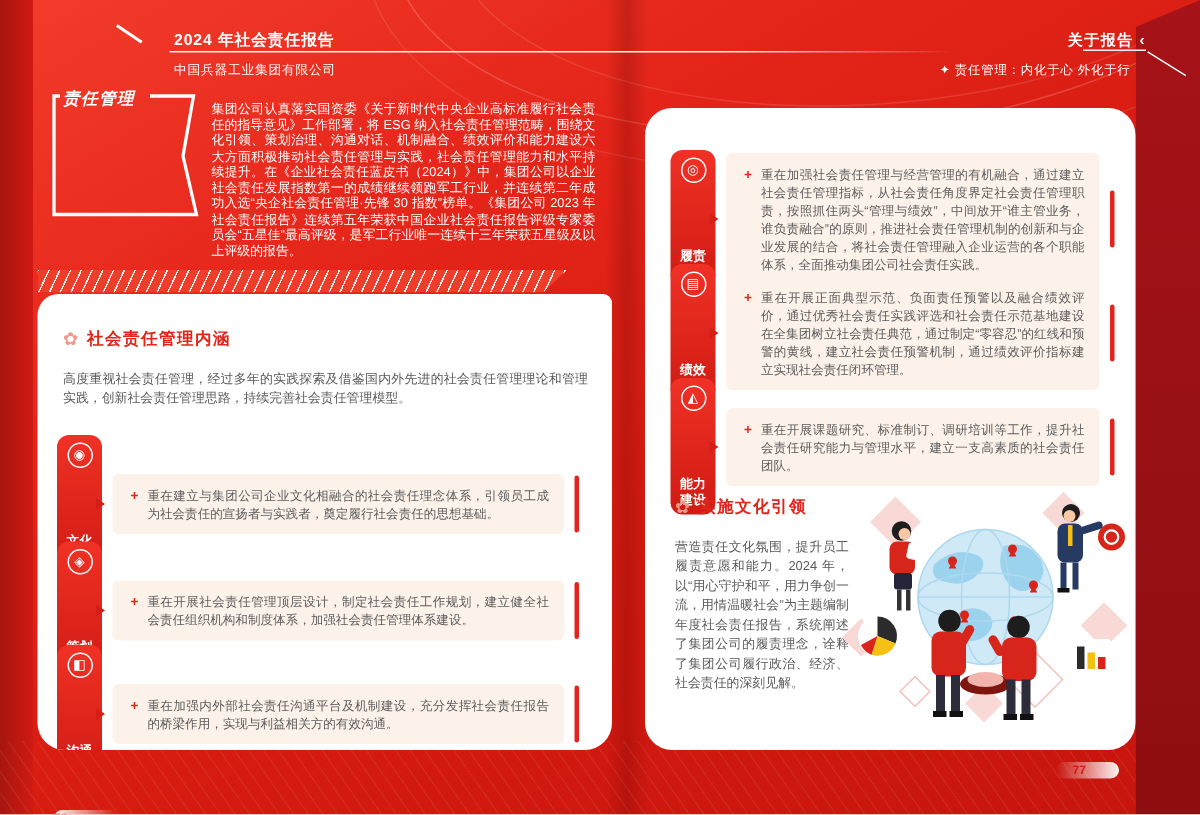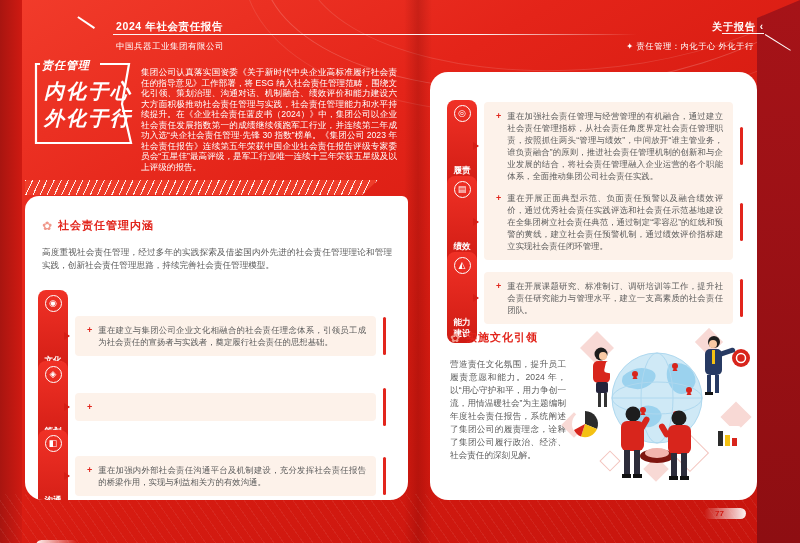--- a/index.html
+++ b/index.html
@@ -111,24 +111,20 @@
     <div class="hline-right"></div>
     <div class="slash-right"></div>
     <div class="hdr-breadcrumb"><span>✦</span> <span>责任管理：内化于心 外化于行</span></div>
   </div>
 
   <div class="chapter">
     <svg width="112" height="92" viewBox="0 0 112 92">
       <path d="M72 6 L101 6 L94 46 L103 85 L8 85 L8 6 L12 6" fill="none" stroke="#ffffff" stroke-width="2.2"></path>
     </svg>
     <div class="chapter-badge">责任管理</div>
-    <div class="chapter-title">
-      <div>内化于心</div>
-      <div>外化于行</div>
-    </div>
   </div>
 
   <div class="intro">集团公司认真落实国资委《关于新时代中央企业高标准履行社会责任的指导意见》工作部署，将 ESG 纳入社会责任管理范畴，围绕文化引领、策划治理、沟通对话、机制融合、绩效评价和能力建设六大方面积极推动社会责任管理与实践，社会责任管理能力和水平持续提升。在《企业社会责任蓝皮书（2024）》中，集团公司以企业社会责任发展指数第一的成绩继续领跑军工行业，并连续第二年成功入选“央企社会责任管理·先锋 30 指数”榜单。《集团公司 2023 年社会责任报告》连续第五年荣获中国企业社会责任报告评级专家委员会“五星佳”最高评级，是军工行业唯一连续十三年荣获五星级及以上评级的报告。</div>
 
   <div class="hatch-band"></div>
 
   <div class="card card-left">
     <div class="section-head" style="left:17px; top:22px;">
       <span class="section-marker">✿</span>
       <span class="section-title">社会责任管理内涵</span>
@@ -157,20 +153,21 @@
         <div class="pill-icon">
             <span>◈</span>
           </div>
         <div class="pill-label">
           <div>策划</div>
           <div>治理</div>
         </div>
       </div>
       <div class="panel">
         <span class="bullet">+</span>
+        <p class="panel-text">重在开展社会责任管理顶层设计，制定社会责任工作规划，建立健全社会责任组织机构和制度体系，加强社会责任管理体系建设。</p>
       </div>
       <div class="accent-bar"></div>
     </div>
 
     <div class="item-row" style="left:13px; top:234px; width:348px;">
       <div class="pill">
         <div class="pill-icon">
             <span>◧</span>
           </div>
         <div class="pill-label">

